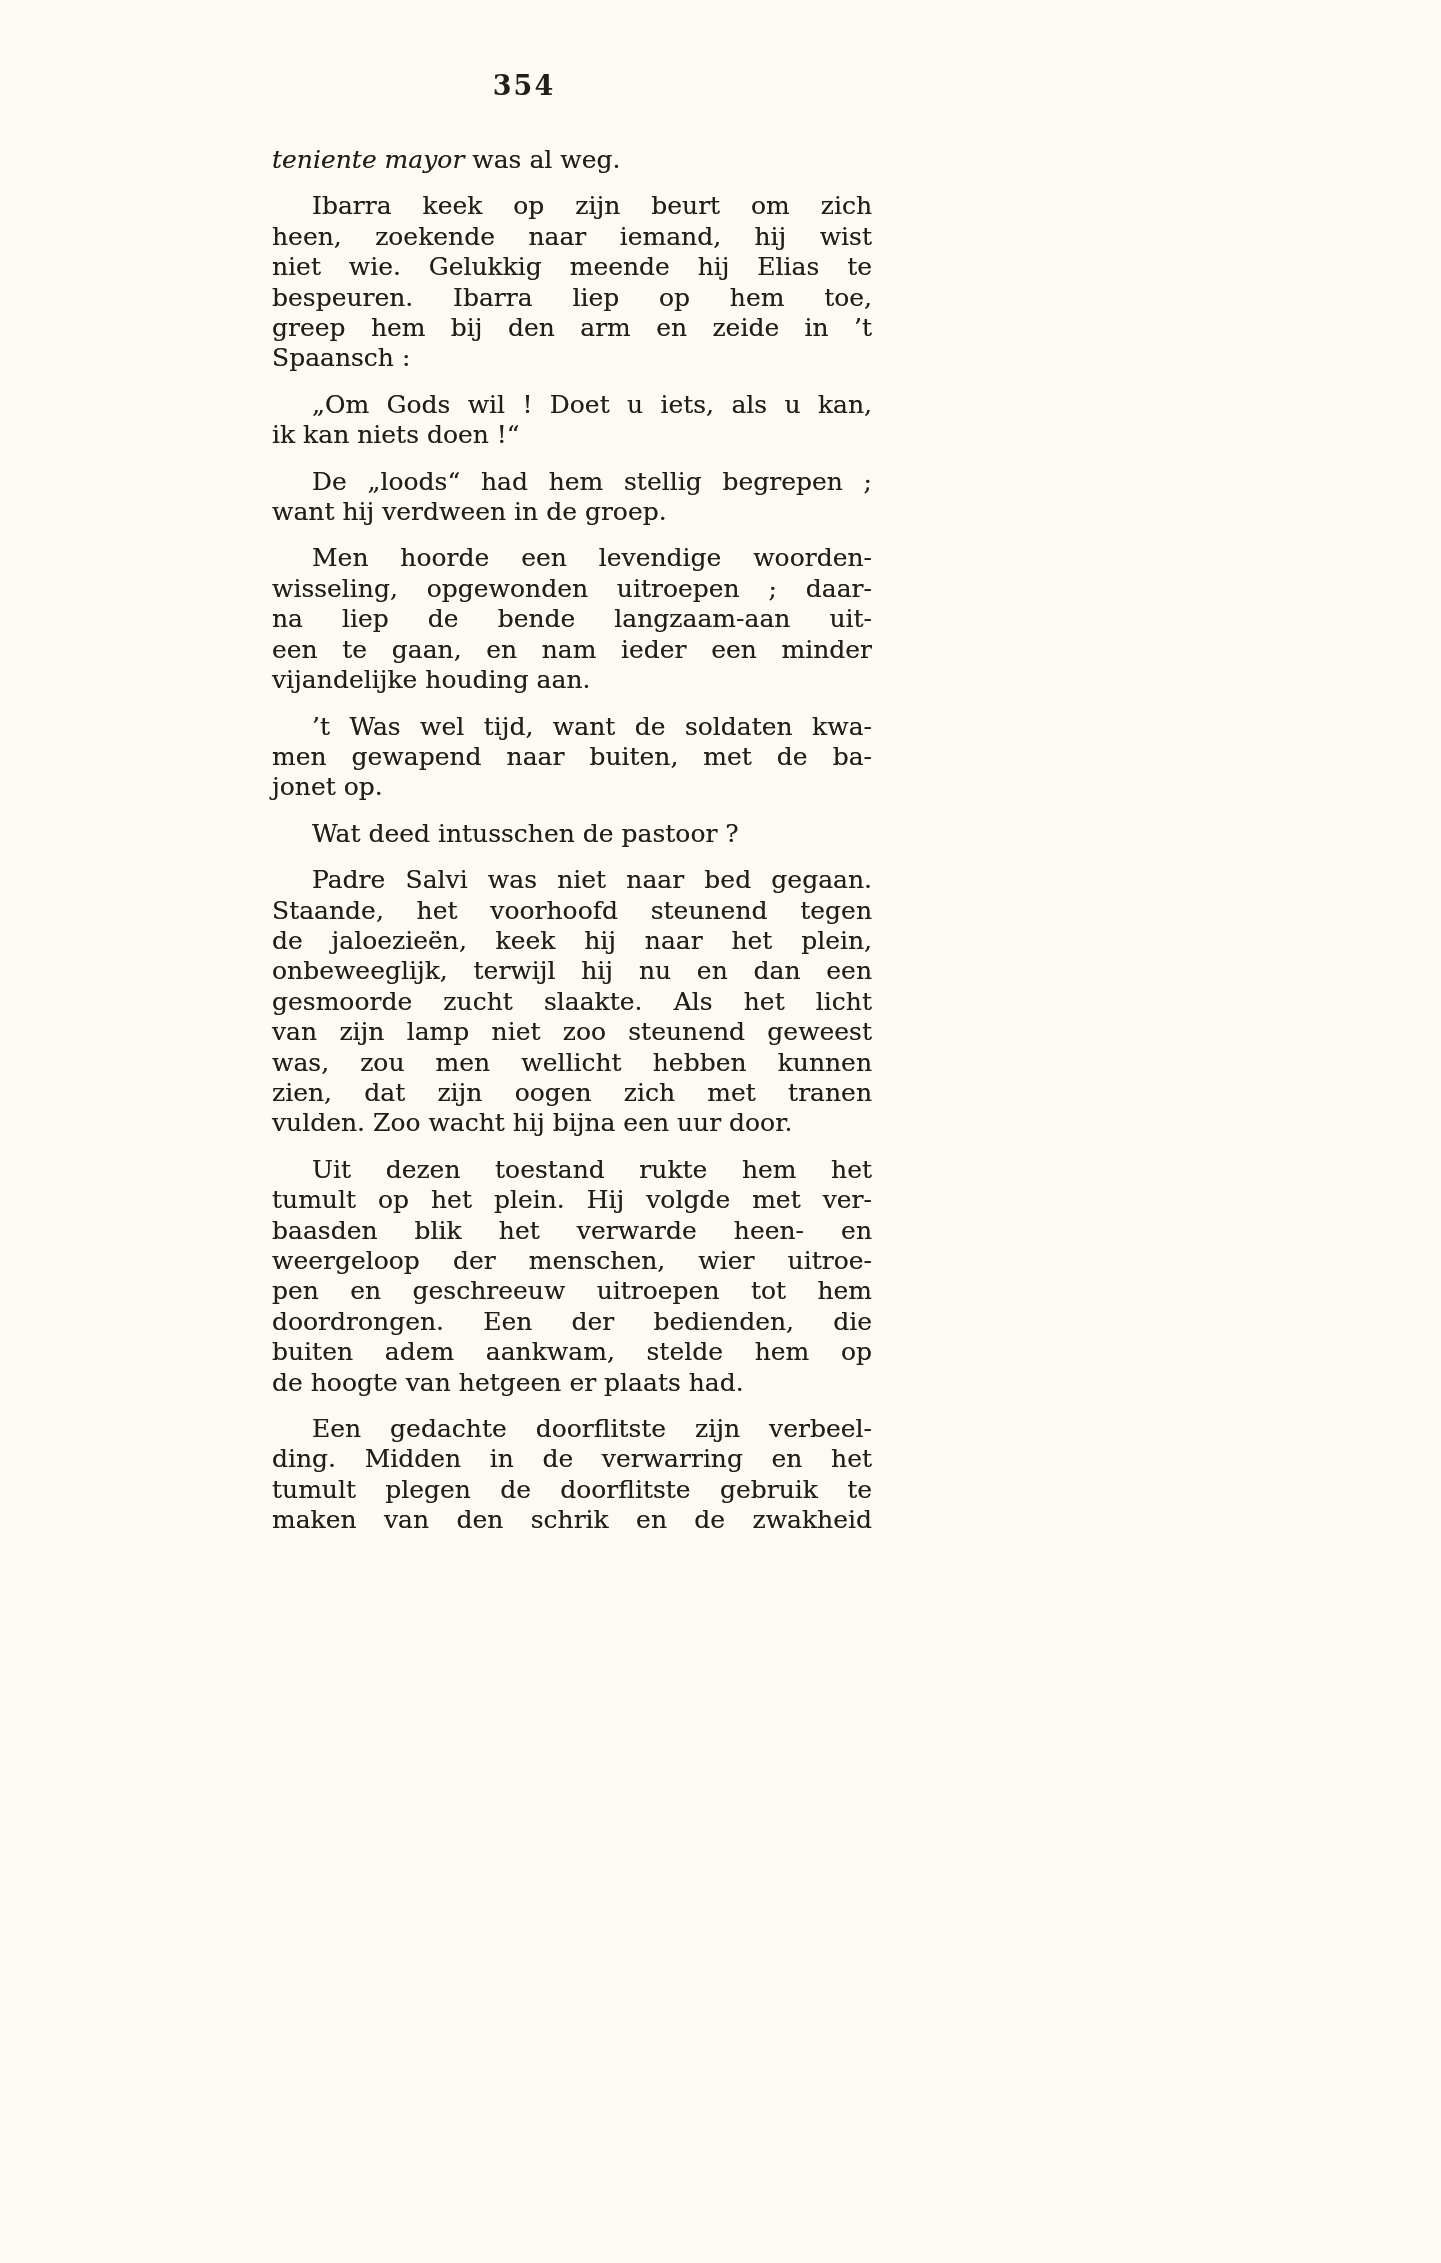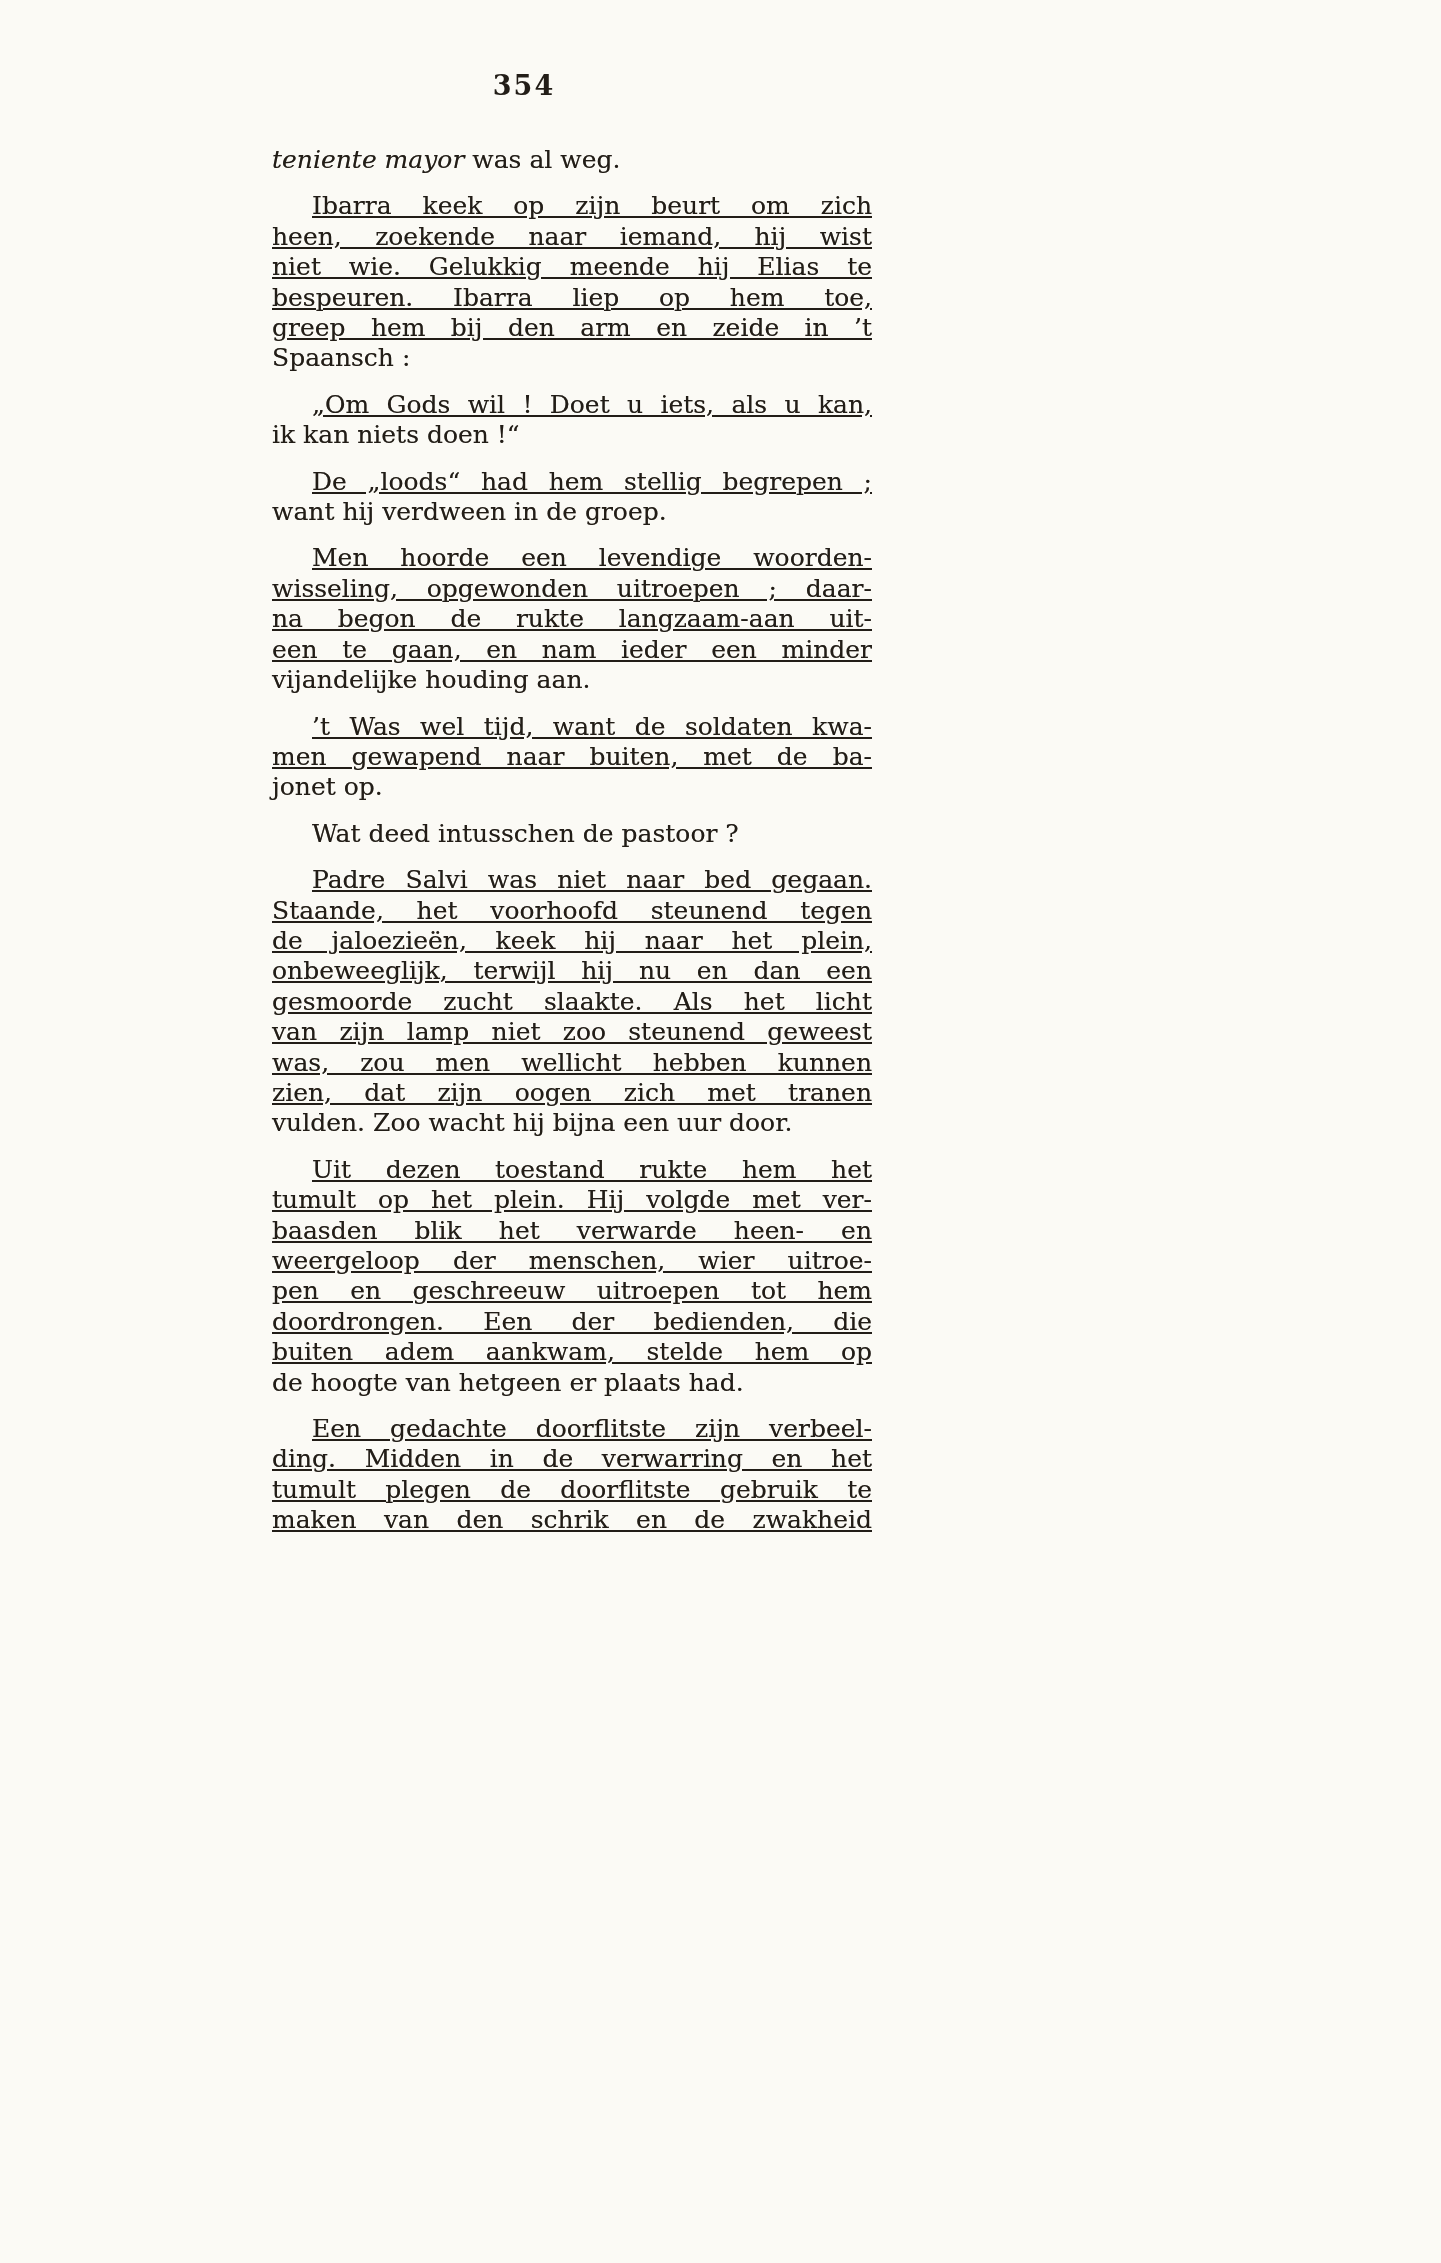--- a/index.html
+++ b/index.html
@@ -31,21 +31,21 @@
     transform: translateX(-48px);
   }
   .text-block {
     margin-top: 44px;
     font-size: 25px;
     line-height: 30.4px;
     text-shadow: 0 0 0.5px rgba(30, 24, 16, 0.55);
   }
   .para { margin: 16px; }
   .line { min-height: 30.4px; white-space: normal; }
-  .j { text-align: justify; text-align-last: justify; text-decoration: underline; }
+  .j { text-align: justify; text-align-last: justify; }
   .l { text-align: left; text-align-last: left; }
   .ind { text-indent: 40px; }
   em { font-style: italic; }
 </style>
 </head>
 <body style="background: rgb(251, 250, 245); color: rgb(34, 29, 23);">
 
 <div class="page">
   <div class="column">
     <div class="page-number">354</div>
@@ -65,21 +65,21 @@
           <div class="line j ind">„Om Gods wil ! Doet u iets, als u kan,</div>
           <div class="line l">ik kan niets doen !“</div>
         </div>
         <div class="para">
           <div class="line j ind">De „loods“ had hem stellig begrepen ;</div>
           <div class="line l">want hij verdween in de groep.</div>
         </div>
         <div class="para">
           <div class="line j ind">Men hoorde een levendige woorden-</div>
           <div class="line j">wisseling, opgewonden uitroepen ; daar-</div>
-          <div class="line j">na begon de rukte langzaam-aan uit-</div>
+          <div class="line j">na liep de bende langzaam-aan uit-</div>
           <div class="line j">een te gaan, en nam ieder een minder</div>
           <div class="line l">vijandelijke houding aan.</div>
         </div>
         <div class="para">
           <div class="line j ind">’t Was wel tijd, want de soldaten kwa-</div>
           <div class="line j">men gewapend naar buiten, met de ba-</div>
           <div class="line l">jonet op.</div>
         </div>
         <div class="para">
           <div class="line l ind">Wat deed intusschen de pastoor ?</div>

